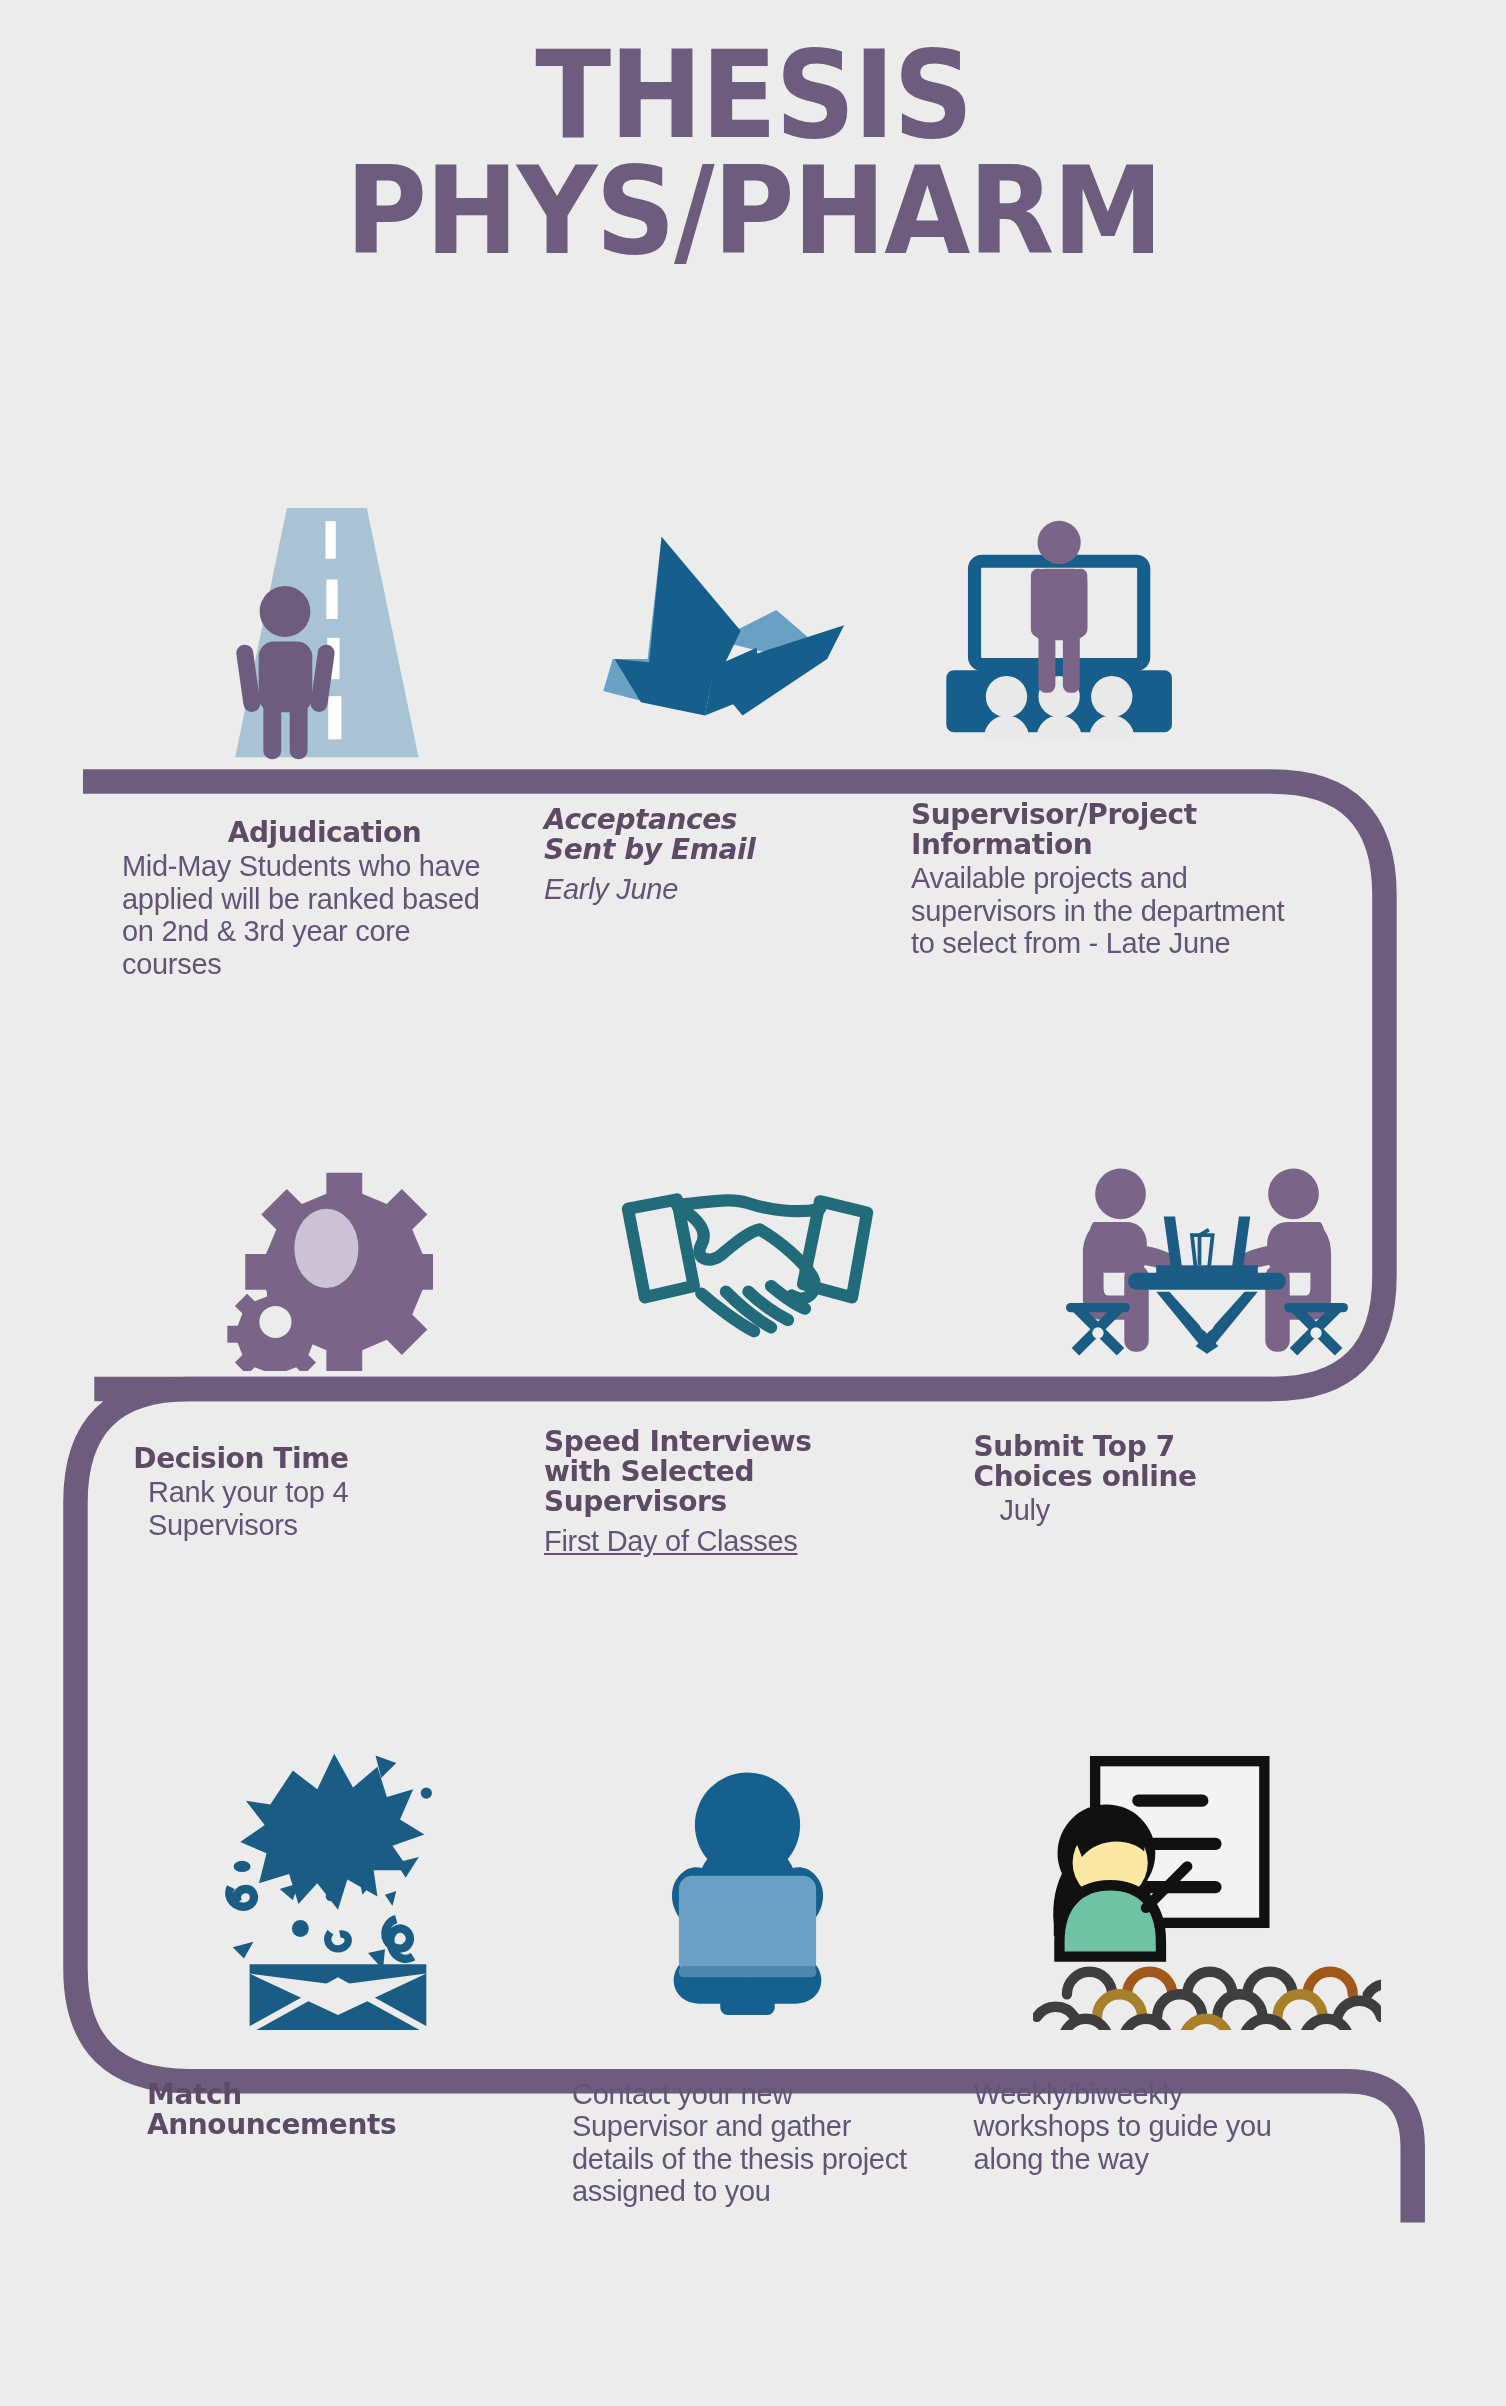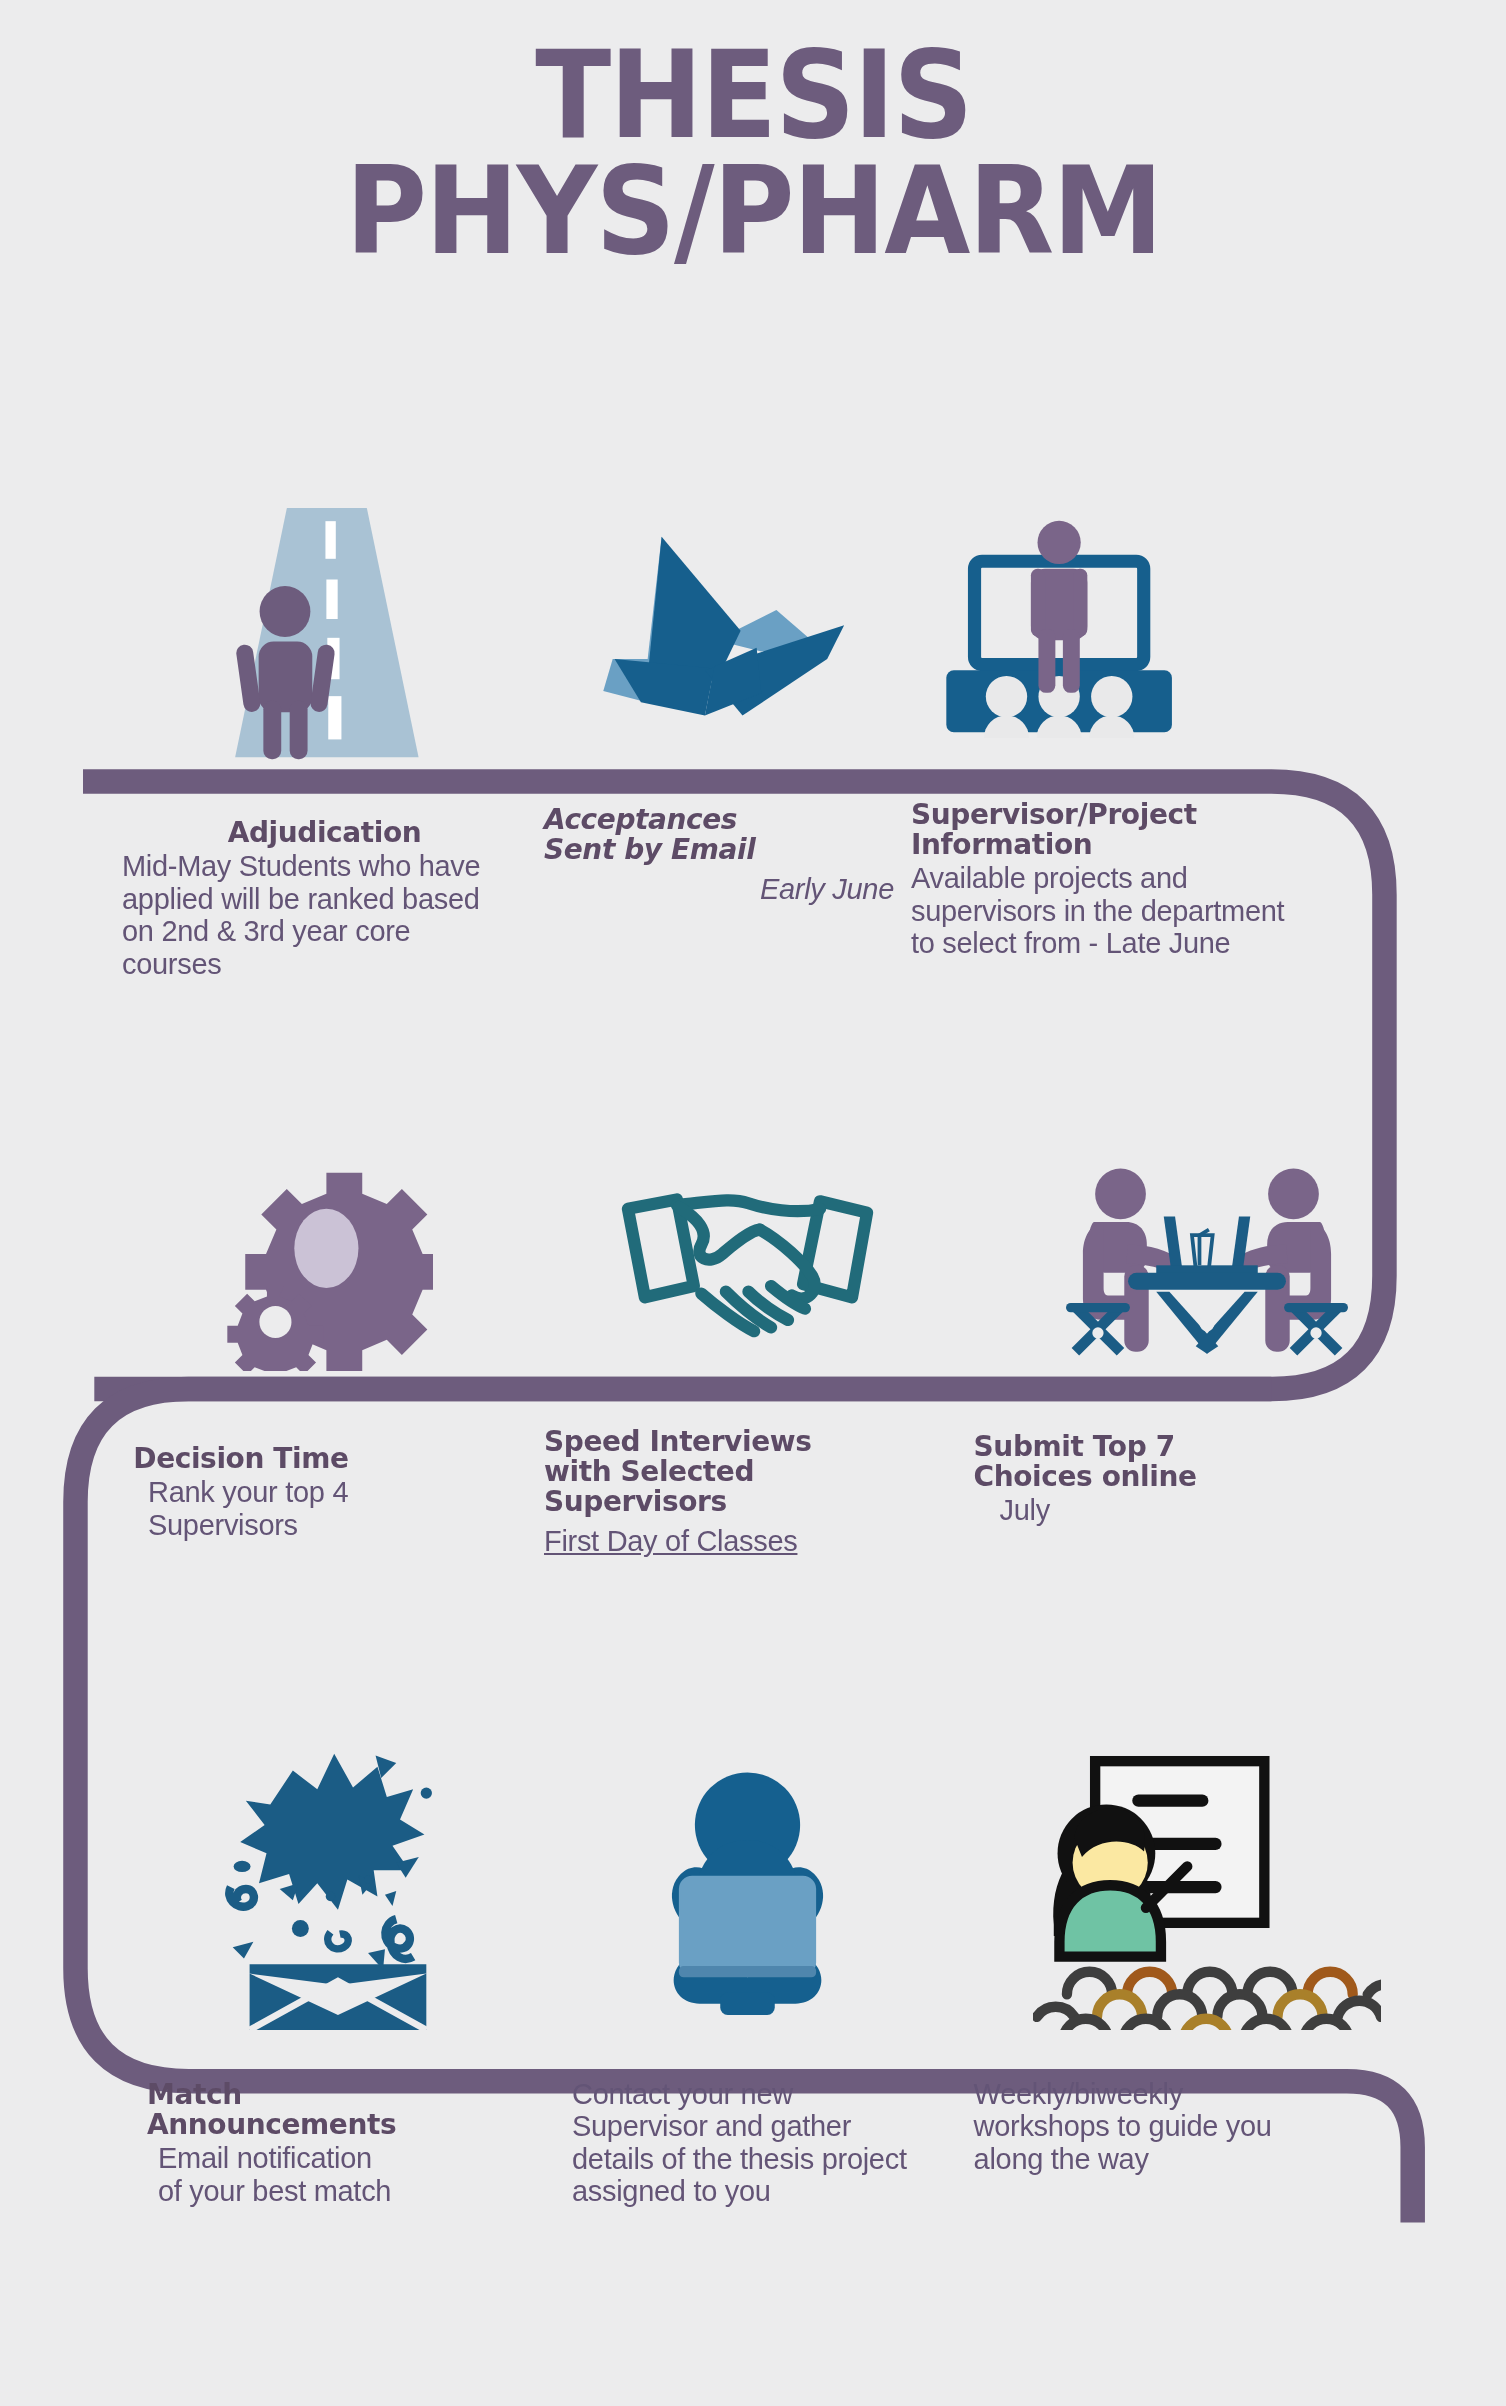--- a/index.html
+++ b/index.html
@@ -117,21 +117,21 @@
           <polygon points="22,140 64,140 58,186 12,174" fill="#6aa0c4"></polygon>
           <polygon points="74,10 158,110 132,164 60,150" fill="#165f8d"></polygon>
           <polygon points="24,140 130,150 120,200 52,186" fill="#165f8d"></polygon>
           <polygon points="120,152 268,104 250,140 160,200" fill="#165f8d"></polygon>
           <polygon points="130,148 175,128 180,176 120,200" fill="#165f8d"></polygon>
         </svg>
       </div>
       <div class="txt" style="padding-top:43px;font-style:italic;">
         <div class="step-title" style="white-space:pre-line;">Acceptances
 Sent by Email</div>
-        <div class="step-body" style="padding-top:5.6px;text-align:right;">Early June</div>
+        <div class="step-body" style="padding-top:5.6px;">Early June</div>
       </div>
     </div>
 
     <div class="cell" style="width:490px;padding-left:17px;">
       <div class="icon-box" style="align-items:center;justify-content:flex-start;padding-left:9.4px;">
         <svg width="282" height="235" viewBox="0 0 300 250">
           <rect x="58" y="46" width="180" height="110" rx="8" fill="none" stroke="#165f8d" stroke-width="14"></rect>
           <rect x="28" y="162" width="240" height="66" rx="8" fill="#165f8d"></rect>
           <g fill="#e9e9ea">
             <circle cx="92" cy="190" r="22"></circle>
@@ -276,21 +276,20 @@
             <polygon points="166,218 184,214 182,236"></polygon>
           </g>
           <g stroke="#ececed" stroke-width="7" fill="none">
             <path d="M40 300 L134 248 L228 300"></path>
           </g>
         </svg>
       </div>
       <div class="txt" style="padding-top:36px;">
         <div class="step-title" style="white-space:pre-line;padding-left:15px;">Match
 Announcements</div>
-        <div class="step-body indent" style="max-width:235px;">Email notification of your best match</div>
       </div>
     </div>
 
     <div class="cell" style="width:424px;padding-left:17px;">
       <div class="icon-box" style="align-items:center;height:311px;">
         <svg width="235" height="264" viewBox="0 0 250 280">
           <g fill="#15608f">
             <circle cx="125" cy="72" r="56"></circle>
             <path d="M60 178c-16-12-22-38-6-54 14-14 34-6 40 10z"></path>
             <path d="M190 178c16-12 22-38 6-54-14-14-34-6-40 10z"></path>

